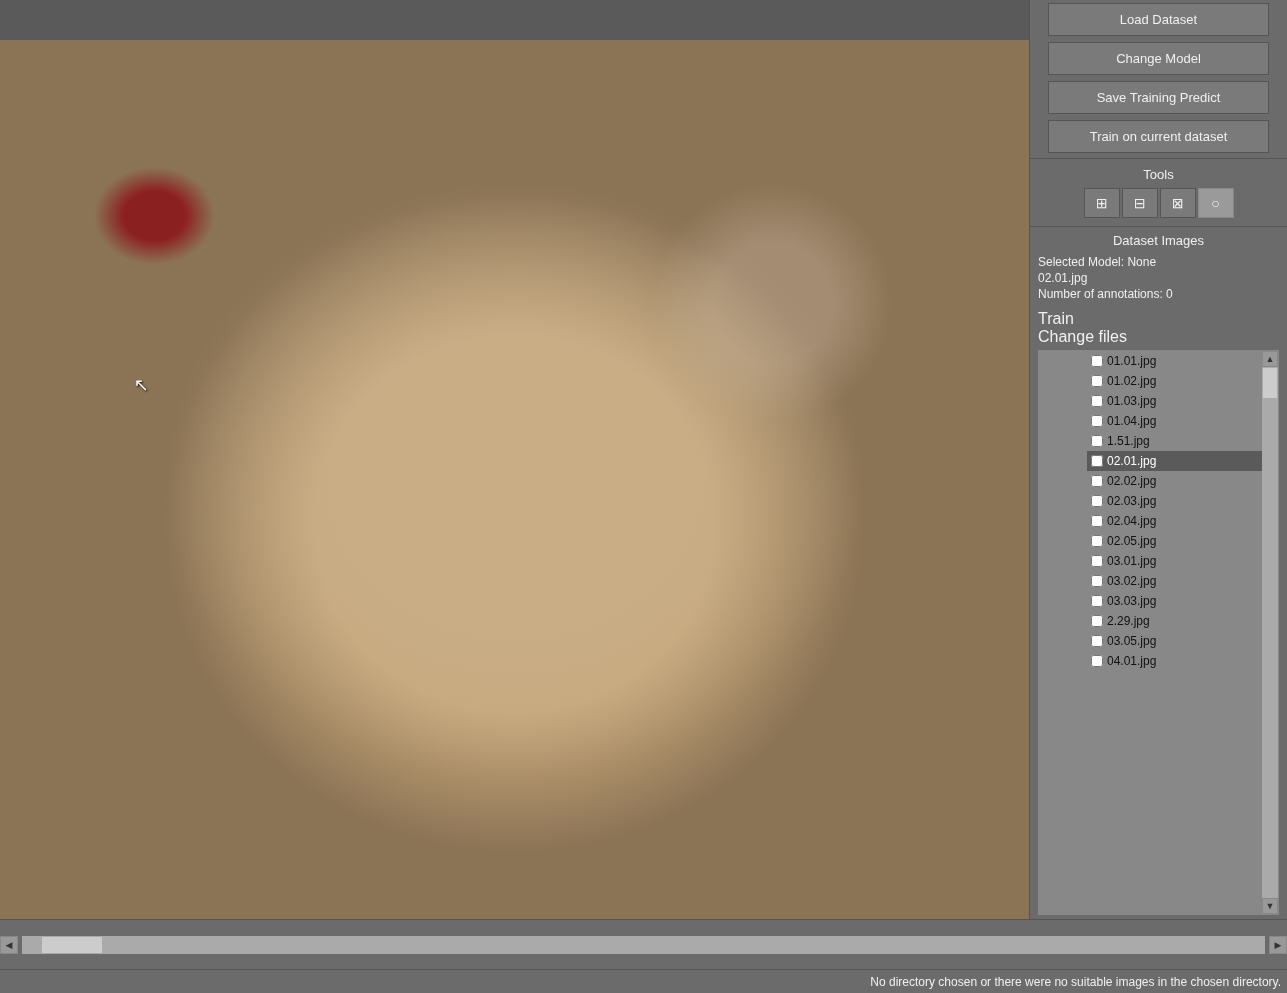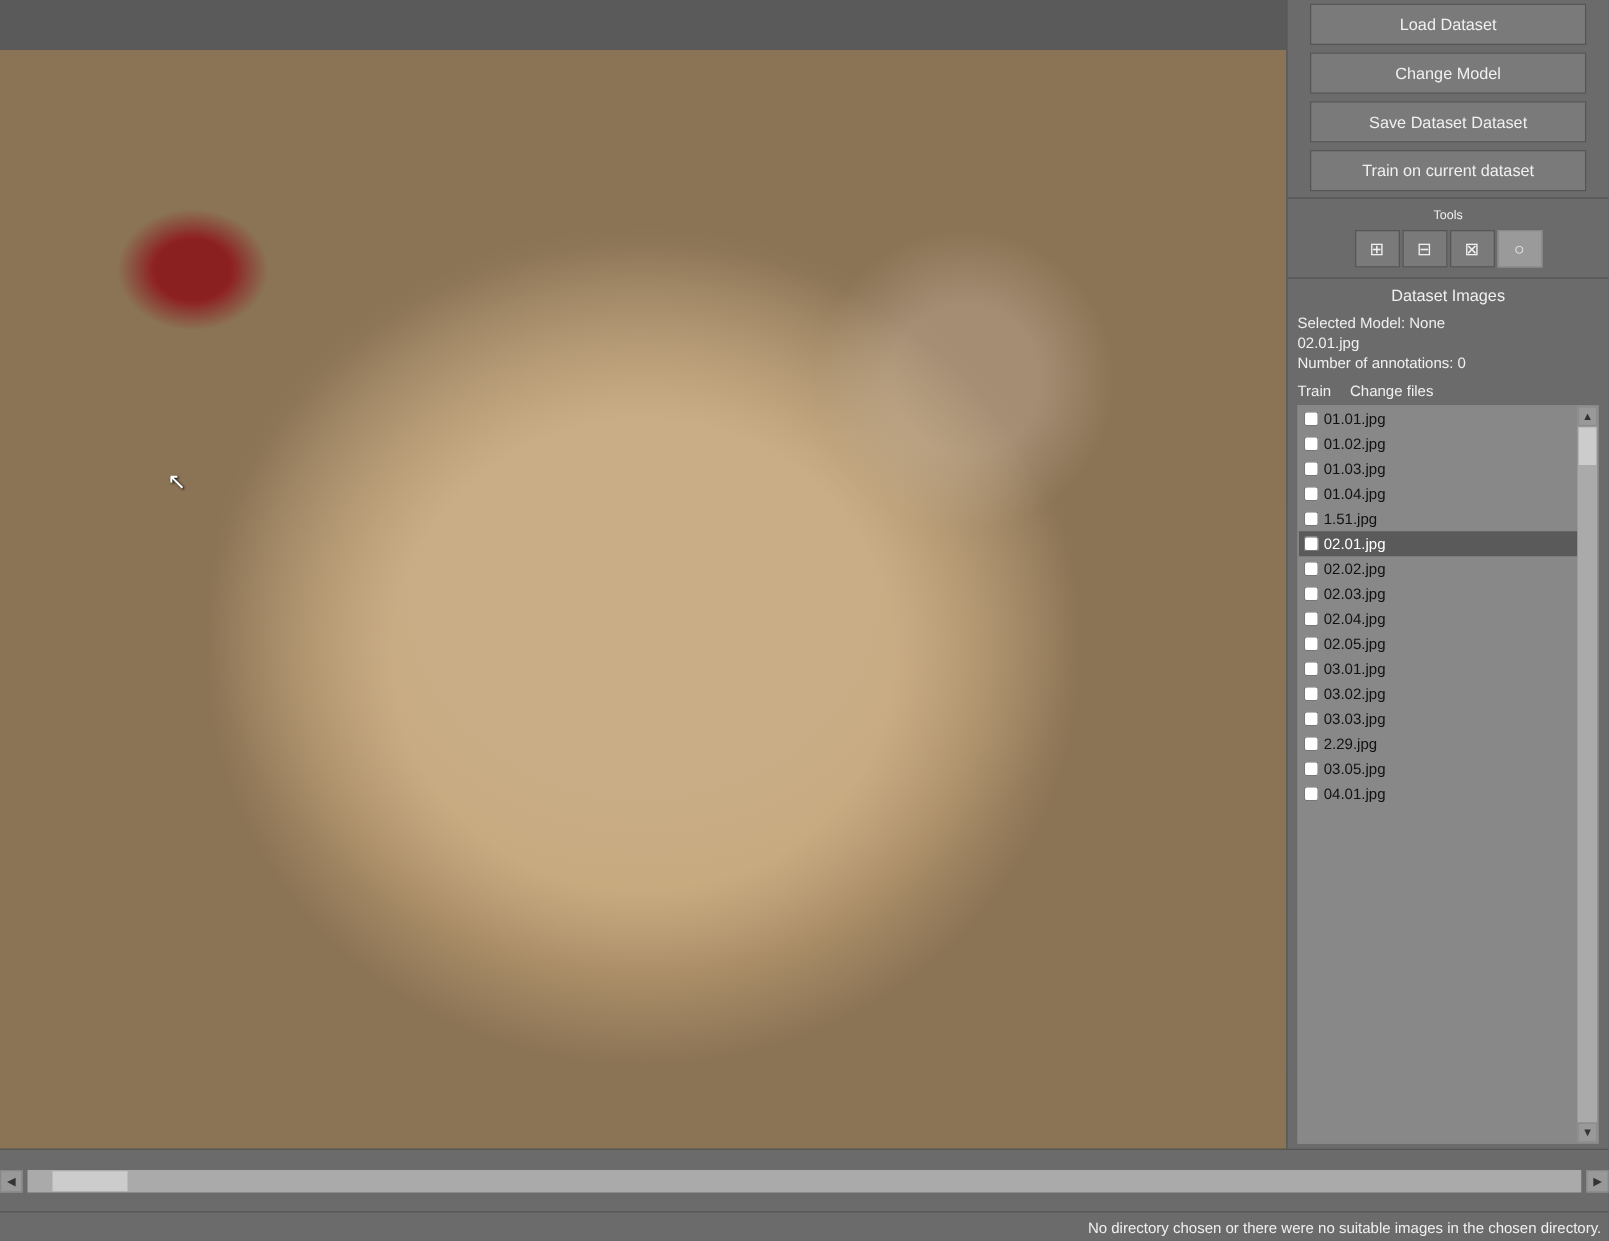--- a/index.html
+++ b/index.html
@@ -90,21 +90,21 @@
       cursor: pointer;
       margin: 3px 18px;
       font-size: 13px;
     }
     .tools-section {
       padding: 6px;
     }
     .tools-label {
       text-align: center;
       color: #f0f0f0;
-      font-size: 10px;
+      font-size: 13px;
       margin-bottom: 6px;
     }
     .tools-row {
       display: flex;
       gap: 2px;
       justify-content: center;
     }
     .tool-btn {
       width: 36px;
       height: 30px;
@@ -131,22 +131,23 @@
       margin-bottom: 6px;
     }
     .info-text {
       color: #f0f0f0;
       font-size: 12px;
       padding: 1px 0;
     }
     .file-list-header {
       display: flex;
       padding: 4px 0 2px 0;
-      font-size: 12px;
-      color: #f0f0f0;
+      font-size: 16px;
+      color: #f0f0f0;
+      flex-direction: column;
     }
     .file-list-container {
       display: flex;
       flex: 1;
       min-height: 0;
       border: 1px solid #888;
       background: #888;
       position: relative;
       overflow: hidden;
       margin-top: 2px;
@@ -158,20 +159,21 @@
     }
     .file-list-scroll::-webkit-scrollbar { display: none; }
     .file-item {
       display: flex;
       align-items: center;
       padding: 1px 4px;
       font-size: 12px;
       color: #111;
       cursor: pointer;
       height: 20px;
+      margin-left: 48px;
     }
     .file-item.selected { background: #5a5a5a; color: #fff; }
     .file-item input[type="checkbox"] {
       width: 12px;
       height: 12px;
       margin-right: 4px;
     }
     .scrollbar-track {
       width: 16px;
       background: #aaa;
@@ -273,21 +275,21 @@
         <div class="fake-image">
           <div class="cursor-indicator">↖</div>
         </div>
       </div>
     </div>
 
     <div class="sidebar">
       <div class="sidebar-inner">
         <button class="sidebar-btn">Load Dataset</button>
         <button class="sidebar-btn">Change Model</button>
-        <button class="sidebar-btn">Save Dataset Dataset</button>
+        <button class="sidebar-btn">Save Training Predict</button>
         <button class="sidebar-btn">Train on current dataset</button>
 
         <div class="divider"></div>
 
         <div class="tools-section">
           <div class="tools-label">Tools</div>
           <div class="tools-row">
             <button class="tool-btn" title="Add box">
               <span>⊞</span>
             </button>

